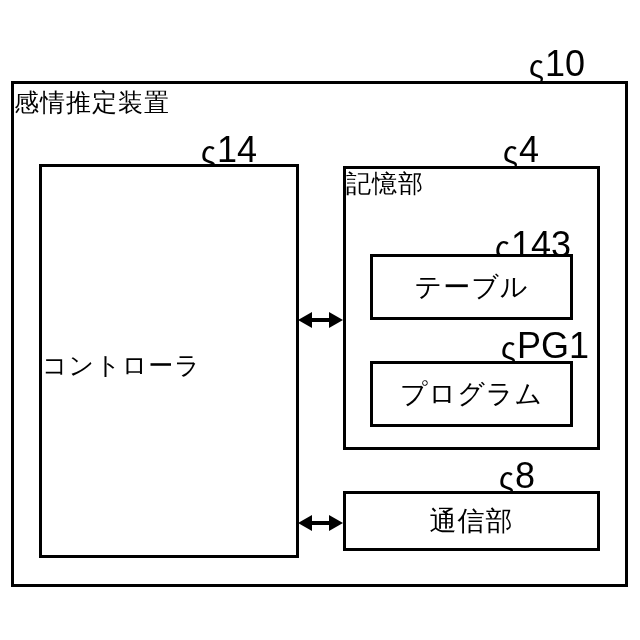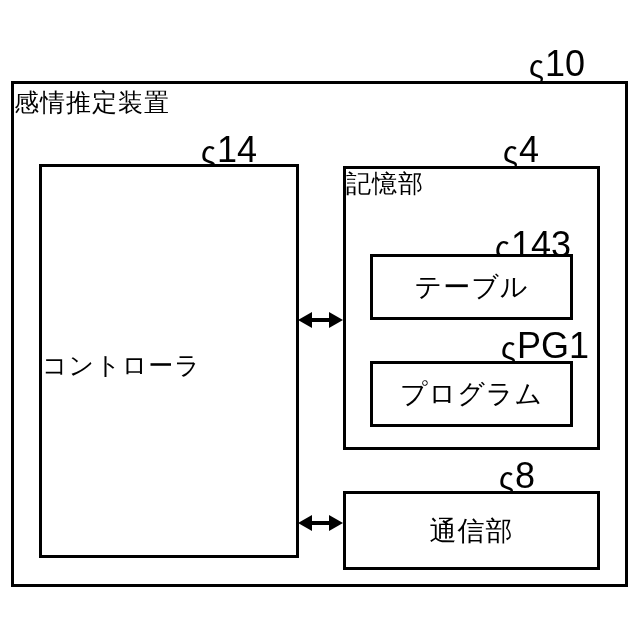--- a/index.html
+++ b/index.html
@@ -50,21 +50,21 @@
     position: absolute;
     left: 0; right: 0; top: 0; bottom: 0;
     display: flex;
     align-items: center;
     justify-content: center;
     font-size: 27px;
     letter-spacing: 1px;
   }
 
   
-  .comm-box { left: 343px; top: 491px; width: 257px; height: 79px; }
+  .comm-box { left: 343px; top: 491px; width: 257px; height: 60px; }
 
   
   .ref {
     position: absolute;
     display: flex;
     align-items: flex-start;
     white-space: nowrap;
   }
   .ref .squig {
     font-size: 31px;

